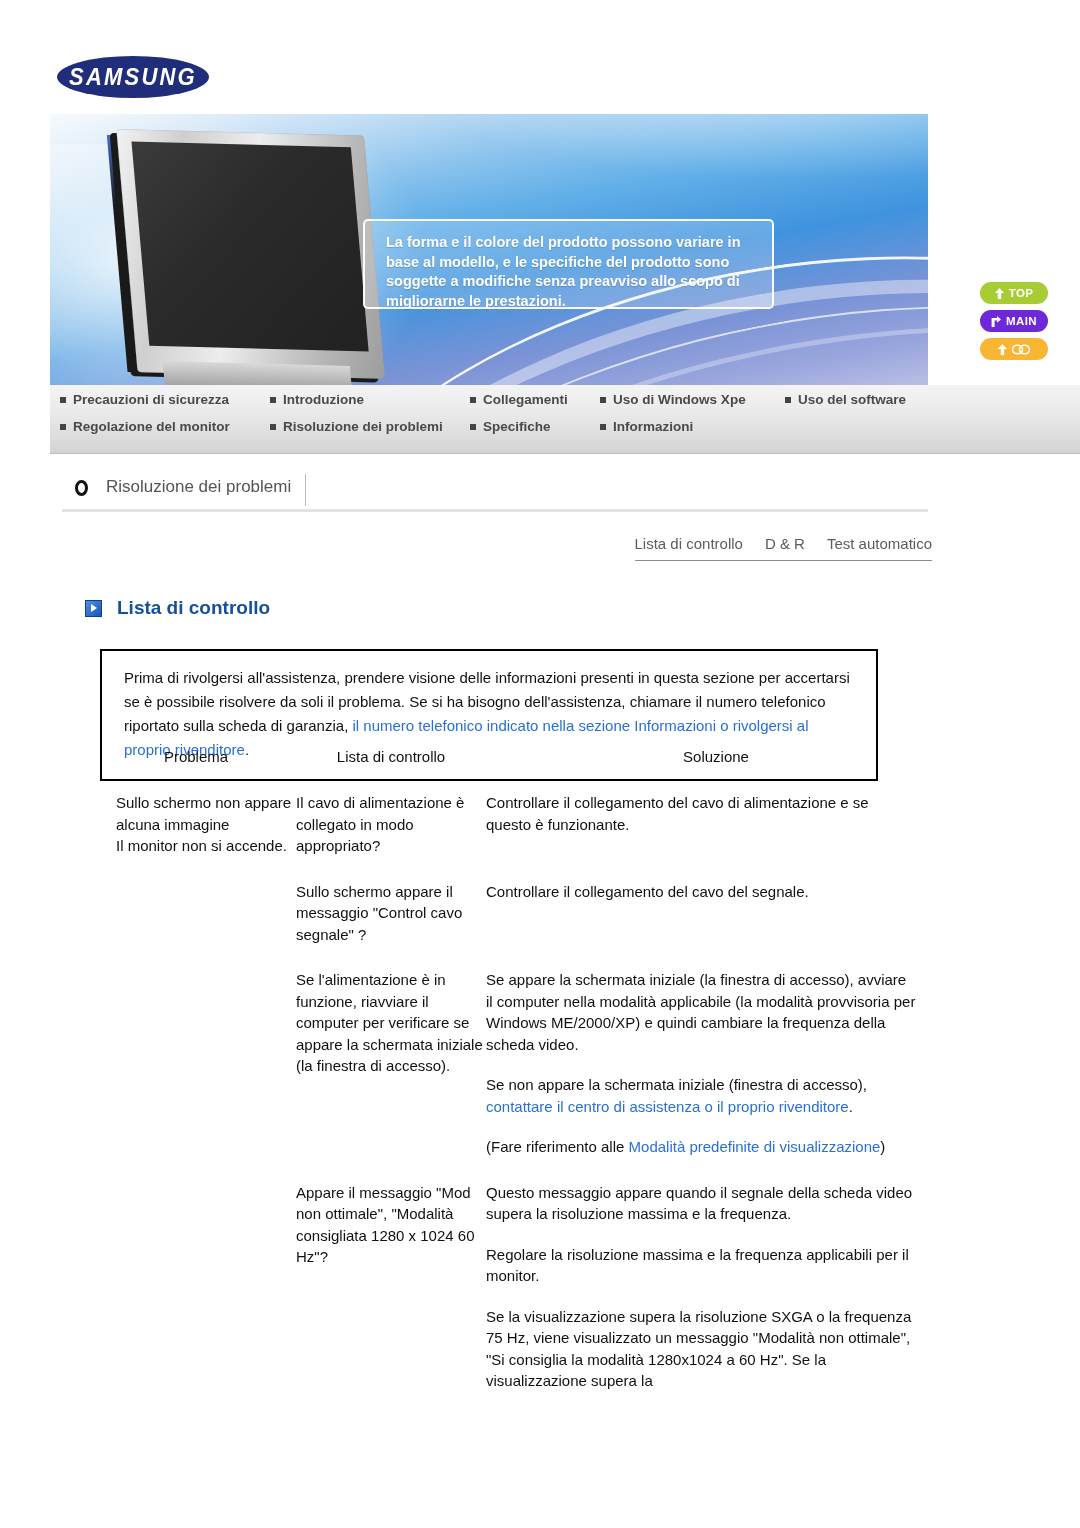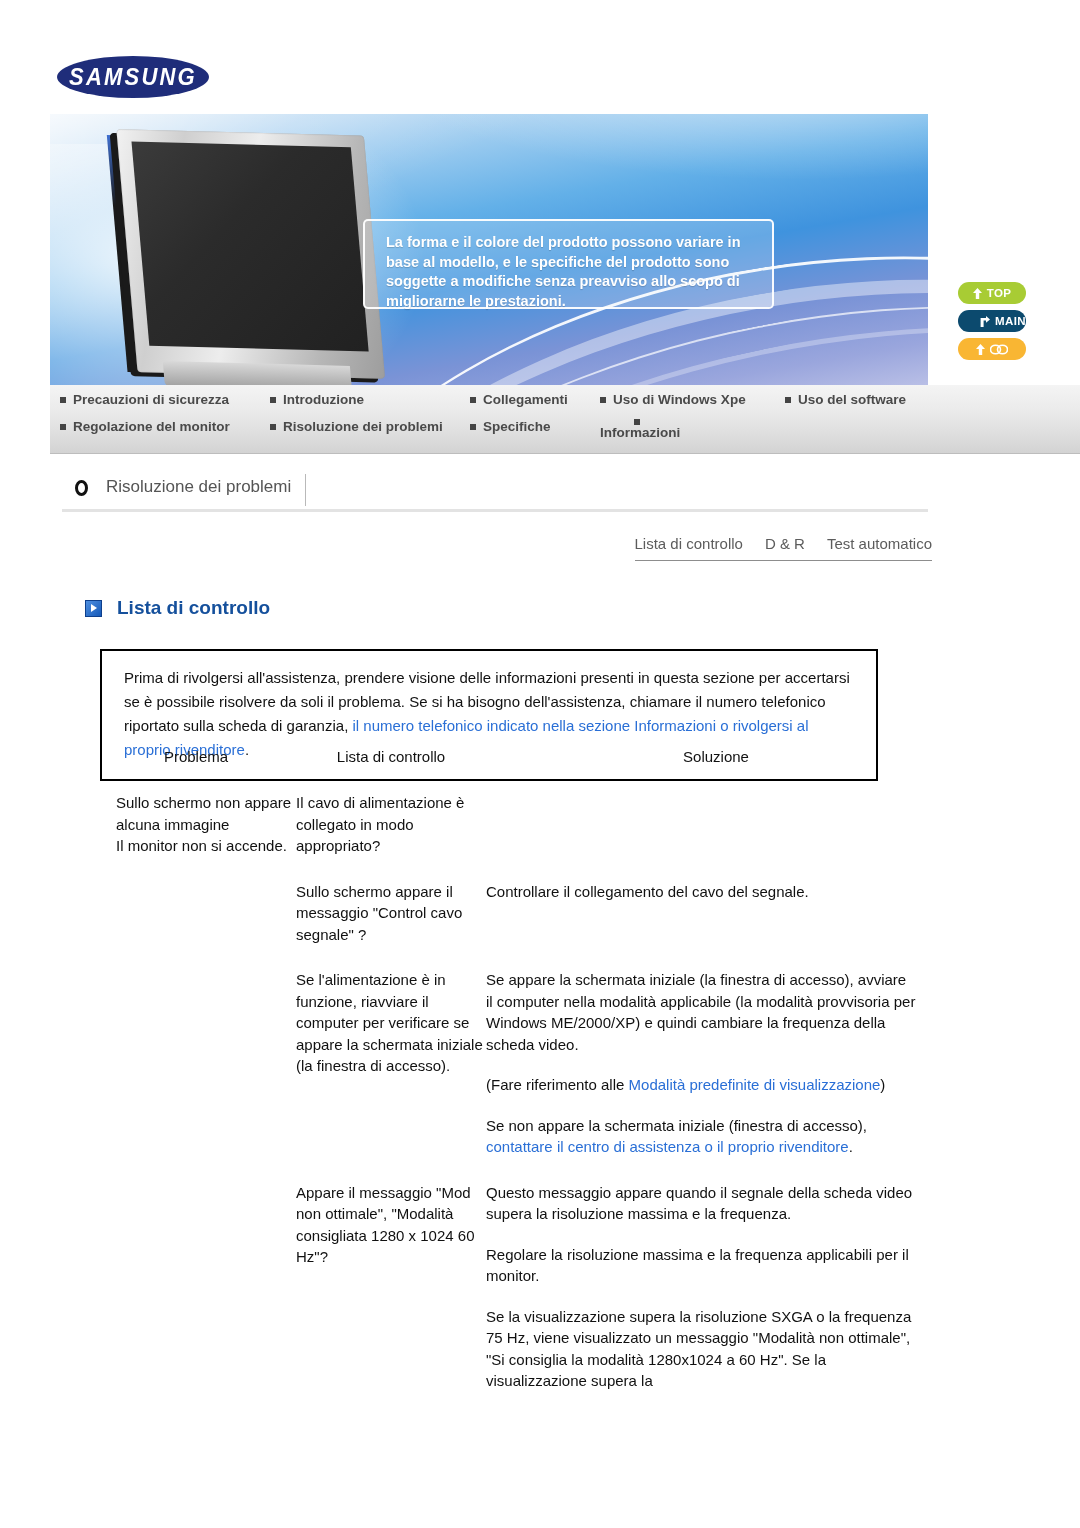--- a/index.html
+++ b/index.html
@@ -198,40 +198,40 @@
   .navbullet {
     width: 6px; height: 6px;
     background: #444;
     margin-right: 7px;
     flex: 0 0 auto;
   }
 
   
   .sidebtns {
     position: absolute;
-    left: 958px;
+    left: 980px;
     top: 282px;
     width: 68px;
   }
   .pill {
     width: 68px;
     height: 22px;
     border-radius: 11px;
     display: flex;
     align-items: center;
     justify-content: center;
     margin-bottom: 6px;
     color: #ffffff;
     font-size: 11.5px;
     font-weight: bold;
     letter-spacing: 0.4px;
     cursor: pointer;
   }
   .pill-top  { background: #a8cc34; }
-  .pill-main { background: #0c4a6e; justify-content: flex-end; }
+  .pill-main { background: #6d28d9; }
   .pill-link { background: #f9b633; }
   .pill svg { display: block; }
   .pill .lbl { margin-left: 5px; }
 
   
   .sectionhdr {
     position: absolute;
     left: 62px;
     top: 472px;
     width: 866px;
@@ -461,21 +461,21 @@
         <span>Regolazione del monitor</span>
       </div>
       <div class="navitem" style="position: absolute; left: 220px;">
         <span class="navbullet"></span>
         <span>Risoluzione dei problemi</span>
       </div>
       <div class="navitem" style="position: absolute; left: 420px;">
         <span class="navbullet"></span>
         <span>Specifiche</span>
       </div>
-      <div class="navitem" style="position: absolute; left: 550px; flex-direction: column;">
+      <div class="navitem" style="position: absolute; left: 550px;">
         <span class="navbullet"></span>
         <span>Informazioni</span>
       </div>
     </div>
 </div>
 
 <div class="sectionhdr">
   <span class="ring"></span>
   <span class="stitle">Risoluzione dei problemi</span>
   <span class="divider"></span>
@@ -504,37 +504,40 @@
   <div class="thead">
     <div class="th c1">Problema</div>
     <div class="th c2">Lista di controllo</div>
     <div class="th c3">Soluzione</div>
   </div>
   <div id="tbody">
       <div class="trow">
         <div class="col-problem" style="white-space: pre-line;">Sullo schermo non appare alcuna immagine
 Il monitor non si accende.</div>
         <div class="col-check">Il cavo di alimentazione è collegato in modo appropriato?</div>
+        <div class="col-sol">
+          <p class="sol-p"><span>Controllare il collegamento del cavo di alimentazione e se questo è funzionante.</span></p>
+        </div>
       </div>
       <div class="block-gap"></div>
       <div class="trow">
         <div class="col-problem" style="white-space: pre-line;"></div>
         <div class="col-check">Sullo schermo appare il messaggio "Control cavo segnale" ?</div>
         <div class="col-sol">
           <p class="sol-p"><span>Controllare il collegamento del cavo del segnale.</span></p>
         </div>
       </div>
       <div class="block-gap"></div>
       <div class="trow">
         <div class="col-problem" style="white-space: pre-line;"></div>
         <div class="col-check">Se l'alimentazione è in funzione, riavviare il computer per verificare se appare la schermata iniziale (la finestra di accesso).</div>
         <div class="col-sol">
           <p class="sol-p"><span>Se appare la schermata iniziale (la finestra di accesso), avviare il computer nella modalità applicabile (la modalità provvisoria per Windows ME/2000/XP) e quindi cambiare la frequenza della scheda video.</span></p>
+          <p class="sol-p"><span>Se non appare la schermata iniziale (finestra di accesso), </span><span class="lnk">contattare il centro di assistenza o il proprio rivenditore</span><span>.</span></p>
           <p class="sol-p"><span>(Fare riferimento alle </span><span class="lnk">Modalità predefinite di visualizzazione</span><span>)</span></p>
-          <p class="sol-p"><span>Se non appare la schermata iniziale (finestra di accesso), </span><span class="lnk">contattare il centro di assistenza o il proprio rivenditore</span><span>.</span></p>
         </div>
       </div>
       <div class="block-gap"></div>
       <div class="trow">
         <div class="col-problem" style="white-space: pre-line;"></div>
         <div class="col-check">Appare il messaggio "Mod non ottimale", "Modalità consigliata 1280 x 1024 60 Hz"?</div>
         <div class="col-sol">
           <p class="sol-p"><span>Questo messaggio appare quando il segnale della scheda video supera la risoluzione massima e la frequenza.</span></p>
           <p class="sol-p"><span>Regolare la risoluzione massima e la frequenza applicabili per il monitor.</span></p>
           <p class="sol-p"><span>Se la visualizzazione supera la risoluzione SXGA o la frequenza 75 Hz, viene visualizzato un messaggio "Modalità non ottimale", "Si consiglia la modalità 1280x1024 a 60 Hz". Se la visualizzazione supera la</span></p>

